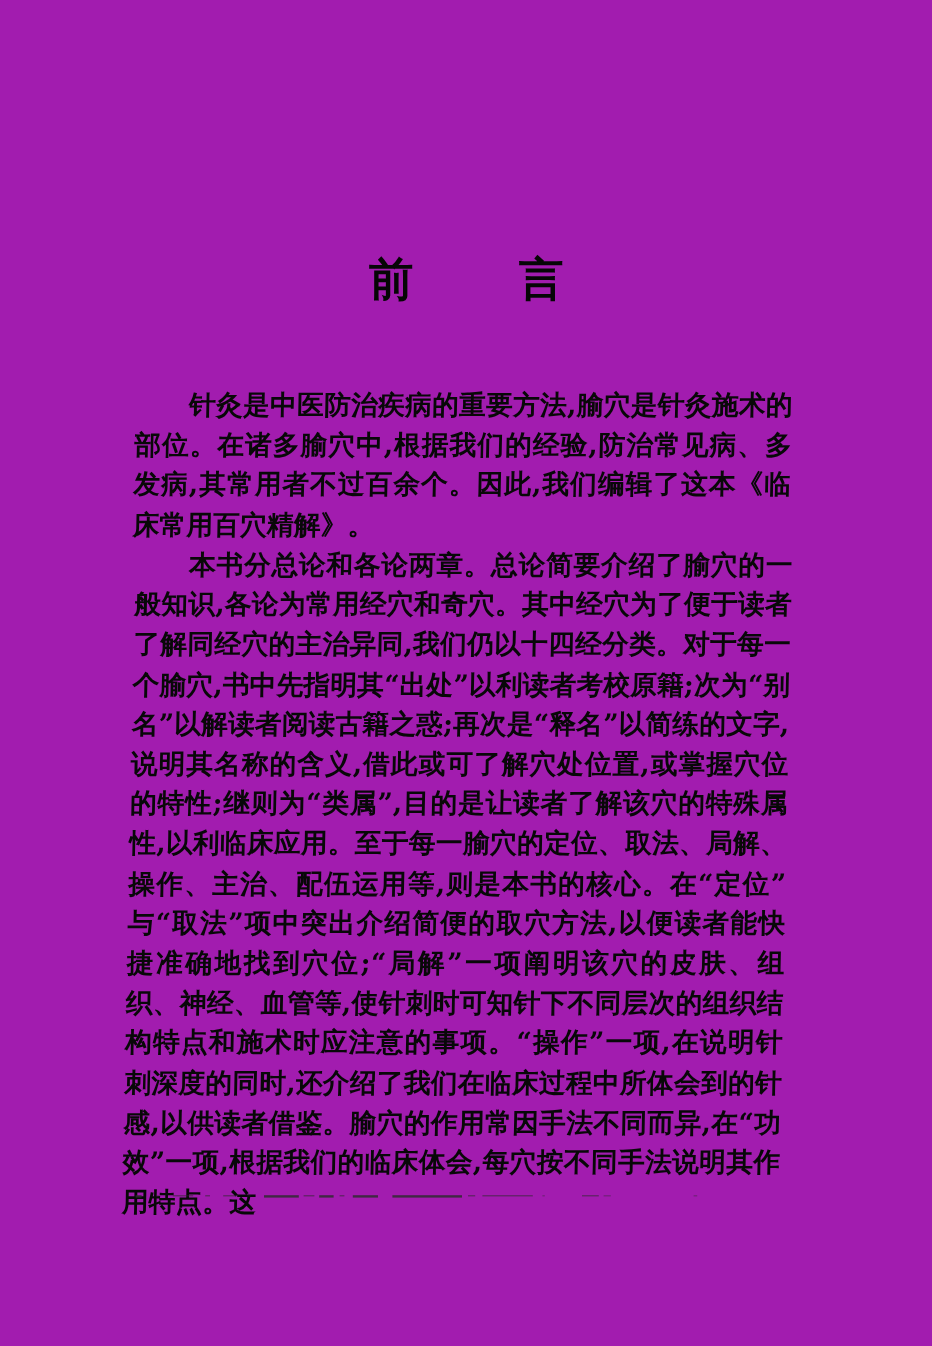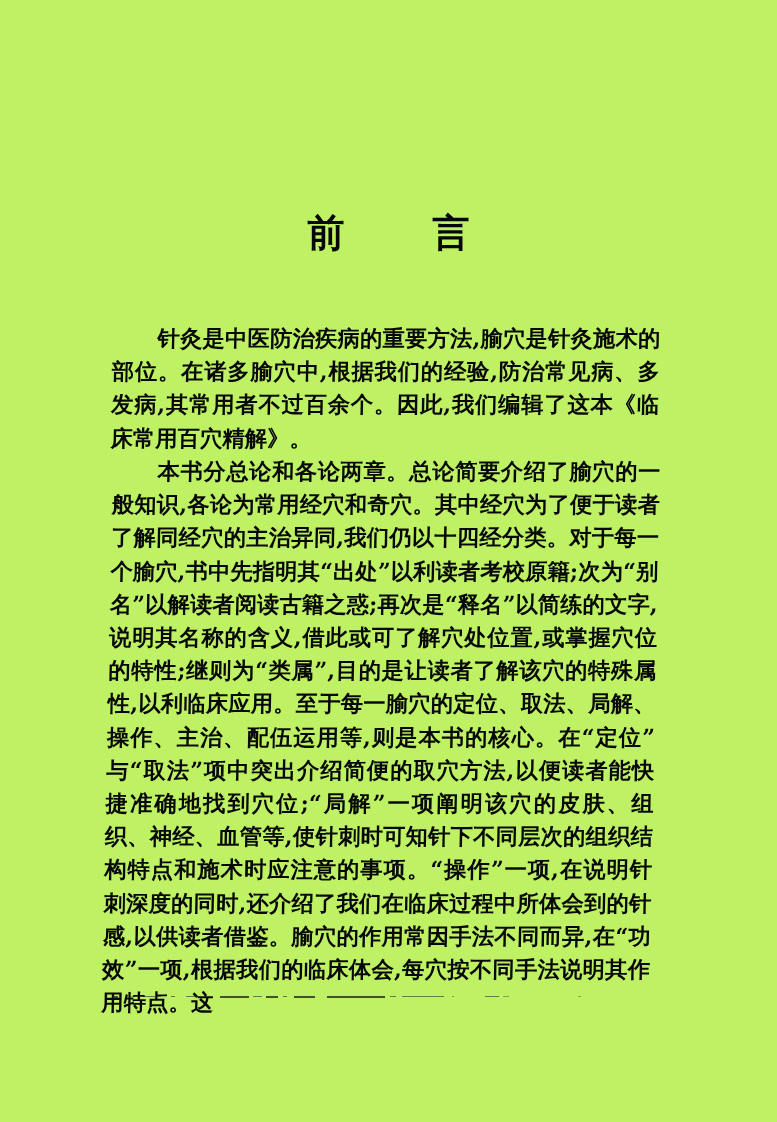--- a/index.html
+++ b/index.html
@@ -6,21 +6,21 @@
   html, body {
     margin: 0;
     padding: 0;
     background: #ffffff;
   }
 
   .page {
     position: relative;
     width: 777px;
     height: 1122px;
-    background: #bef264;
+    background: #a21caf;
     overflow: hidden;
     font-family: "DejaVu Sans", "Liberation Sans", sans-serif;
     color: #0a0a0a;
     -webkit-font-smoothing: none;
   }
 
   
   .title-block {
     position: absolute;
     left: 0;

